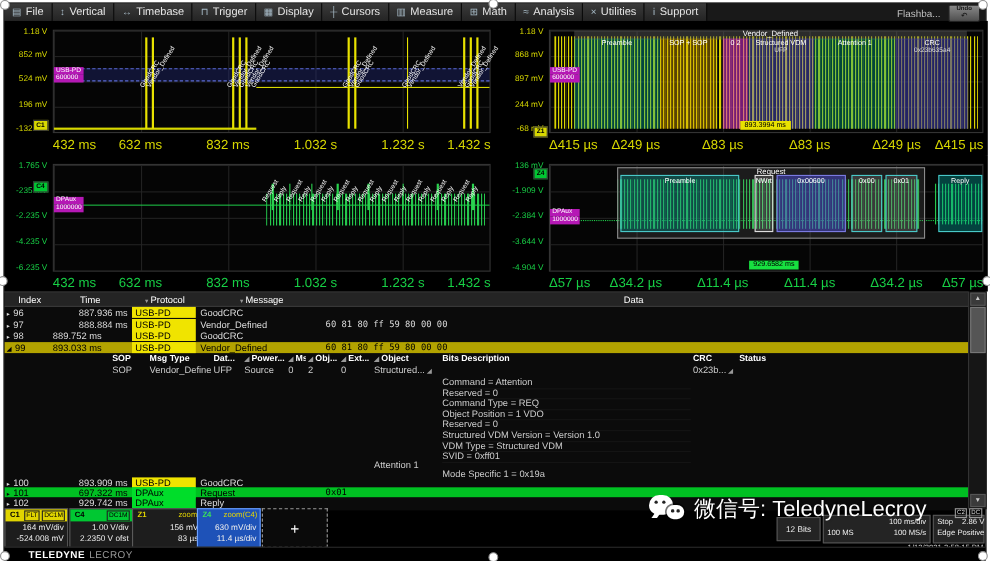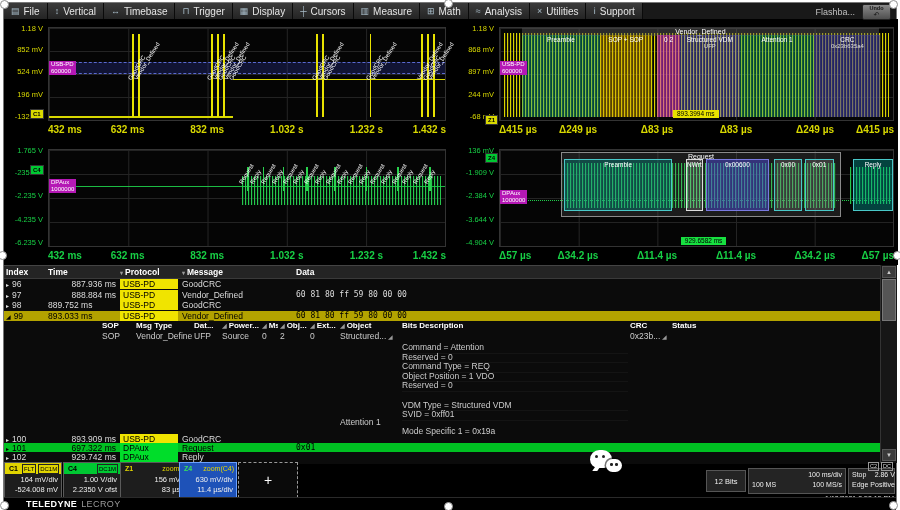--- a/index.html
+++ b/index.html
@@ -18,40 +18,40 @@
   #undo-btn{width:27px;height:14px;background:linear-gradient(#8a8a8a,#4f4f4f);border:1px solid #222;border-radius:2px;
     display:flex;flex-direction:column;align-items:center;justify-content:center;color:#111;line-height:1;}
   #undo-btn .u1{font-size:5.5px;font-weight:bold;} #undo-btn .u2{font-size:7px;margin-top:-1px;}
 
   
   .panel{position:absolute;background:#000;}
   .plot{position:absolute;background-color:#050505;border:1px solid #333;box-sizing:border-box;
     background-image:linear-gradient(#242424 1px,transparent 1px),linear-gradient(90deg,#242424 1px,transparent 1px);
     background-size:20.02% 25.02%;}
   .ytick{position:absolute;font-size:7.5px;text-align:right;line-height:8px;white-space:nowrap;}
-  .xtick{position:absolute;font-size:10px;white-space:nowrap;font-weight:bold;}
+  .xtick{position:absolute;font-size:12px;white-space:nowrap;}
   .chan-badge{position:absolute;font-size:6px;font-weight:bold;color:#000;padding:0 2px;line-height:8px;border:1px solid #333;}
   .dchip{position:absolute;z-index:4;}
   .dchip div{background:#b518b5;color:#fff;font-size:6px;line-height:7px;padding:0 2px;white-space:nowrap;}
   .rlab{position:absolute;color:#fff;font-size:6px;line-height:6px;white-space:nowrap;
     transform:rotate(-58deg);transform-origin:0 100%;z-index:3;}
   .stripes-y{position:absolute;background:repeating-linear-gradient(90deg,rgba(228,222,0,.95) 0 1px,rgba(130,125,0,.3) 1px 2px,rgba(0,0,0,0) 2px 3px);}
   .stripes-g{position:absolute;background:repeating-linear-gradient(90deg,rgba(40,210,80,.95) 0 1px,rgba(0,100,35,.35) 1px 2px,rgba(0,0,0,0) 2px 3px);}
   .seg{position:absolute;box-sizing:border-box;z-index:3;}
   .seg .sl{position:absolute;top:1px;left:0;right:0;text-align:center;color:#fff;font-size:6.5px;line-height:7px;white-space:nowrap;}
   .seg .sl2{position:absolute;top:8px;left:0;right:0;text-align:center;color:#ddd;font-size:6px;white-space:nowrap;}
   .pkt-header{position:absolute;background:rgba(90,90,90,.45);color:#fff;font-size:7px;line-height:8px;text-align:center;z-index:3;}
   .tbadge{position:absolute;font-size:6.5px;line-height:8px;padding:0 4px;color:#000;z-index:4;white-space:nowrap;}
   .trace{position:absolute;z-index:2;}
 
   
   #dtable{position:absolute;left:0;top:262px;width:876px;height:198px;overflow:hidden;background:#0b0b0b;border-top:1px solid #444;}
   .trow{position:absolute;left:0;width:100%;}
   .tcell{position:absolute;font-size:8.5px;line-height:10px;color:#ddd;white-space:nowrap;overflow:hidden;}
-  .thead .tcell{color:#fff;font-weight:bold;}
+  .thead .tcell{color:#fff;font-weight:normal;text-align:center;}
   .proto-chip{position:absolute;font-size:8.5px;line-height:10px;color:#000;padding:0 3px;box-sizing:border-box;width:58px;}
   .sub-bits{position:absolute;font-size:8.5px;line-height:9.5px;color:#ccc;white-space:nowrap;}
   .sortg{color:#999;font-size:6px;margin-right:2px;}
 
   
   #vscroll{position:absolute;left:876px;top:262px;width:17px;height:198px;background:#161616;border-left:1px solid #333;box-sizing:border-box;}
   .sb-btn{position:absolute;left:1px;width:14px;height:12px;background:#3a3a3a;border:1px solid #555;color:#ccc;
     font-size:6px;text-align:center;line-height:11px;box-sizing:border-box;}
   #sb-thumb{position:absolute;left:1px;top:14px;width:14px;height:42px;background:#555;border:1px solid #777;box-sizing:border-box;}
 
@@ -433,20 +433,21 @@
           <div class="tcell" style="left: 336px; width: 60px; color: rgb(204, 204, 204);">Structured...<span class="sortg"> ◢</span></div>
           <div class="tcell" style="left: 398px; width: 226px; color: rgb(204, 204, 204);"></div>
           <div class="tcell" style="left: 626px; width: 40px; color: rgb(204, 204, 204);">0x23b...<span class="sortg"> ◢</span></div>
           <div class="tcell" style="left: 668px; width: 80px; color: rgb(204, 204, 204);"></div>
         </div>
         <div class="sub-bits" style="left: 398px; top: 77px; border-bottom: 1px solid rgb(20, 20, 20); width: 226px;">Command = Attention</div>
         <div class="sub-bits" style="left: 398px; top: 86.6px; border-bottom: 1px solid rgb(20, 20, 20); width: 226px;">Reserved = 0</div>
         <div class="sub-bits" style="left: 398px; top: 96.2px; border-bottom: 1px solid rgb(20, 20, 20); width: 226px;">Command Type = REQ</div>
         <div class="sub-bits" style="left: 398px; top: 105.8px; border-bottom: 1px solid rgb(20, 20, 20); width: 226px;">Object Position = 1 VDO</div>
         <div class="sub-bits" style="left: 398px; top: 115.4px; border-bottom: 1px solid rgb(20, 20, 20); width: 226px;">Reserved = 0</div>
+        <div class="sub-bits" style="left: 398px; top: 125px; border-bottom: 1px solid rgb(20, 20, 20); width: 226px;">Structured VDM Version = Version 1.0</div>
         <div class="sub-bits" style="left: 398px; top: 134.6px; border-bottom: 1px solid rgb(20, 20, 20); width: 226px;">VDM Type = Structured VDM</div>
         <div class="sub-bits" style="left: 398px; top: 144.2px; border-bottom: 1px solid rgb(20, 20, 20); width: 226px;">SVID = 0xff01</div>
         <div class="sub-bits" style="left: 336px; top: 152px;">Attention 1</div>
         <div class="sub-bits" style="left: 398px; top: 161px;">Mode Specific 1 = 0x19a</div>
       </div>
 
     <div id="vscroll">
       <div class="sb-btn" style="top:1px">▲</div>
       <div id="sb-thumb"></div>
       <div class="sb-btn" style="top:184px">▼</div>
@@ -521,15 +522,16 @@
       <span class="l1">TELEDYNE</span>
       <span class="l2">LECROY</span>
     </div>
 
     <div id="watermark">
       <div class="wm-icon">
         <div class="wb1"></div>
           <div class="wb1t"></div>
           <div class="wb2"></div>
       </div>
+      <span class="wm-text">微信号: TeledyneLecroy</span>
     </div>
   </div>
 </div>
 
 </body></html>

